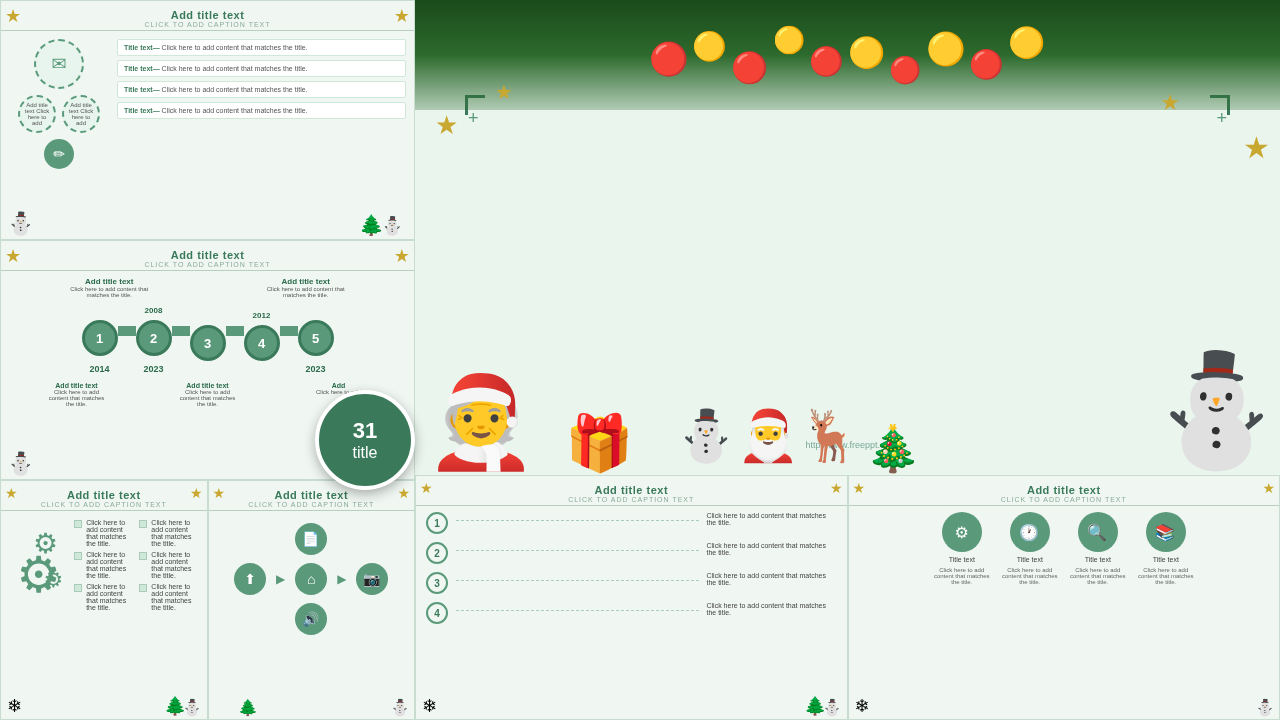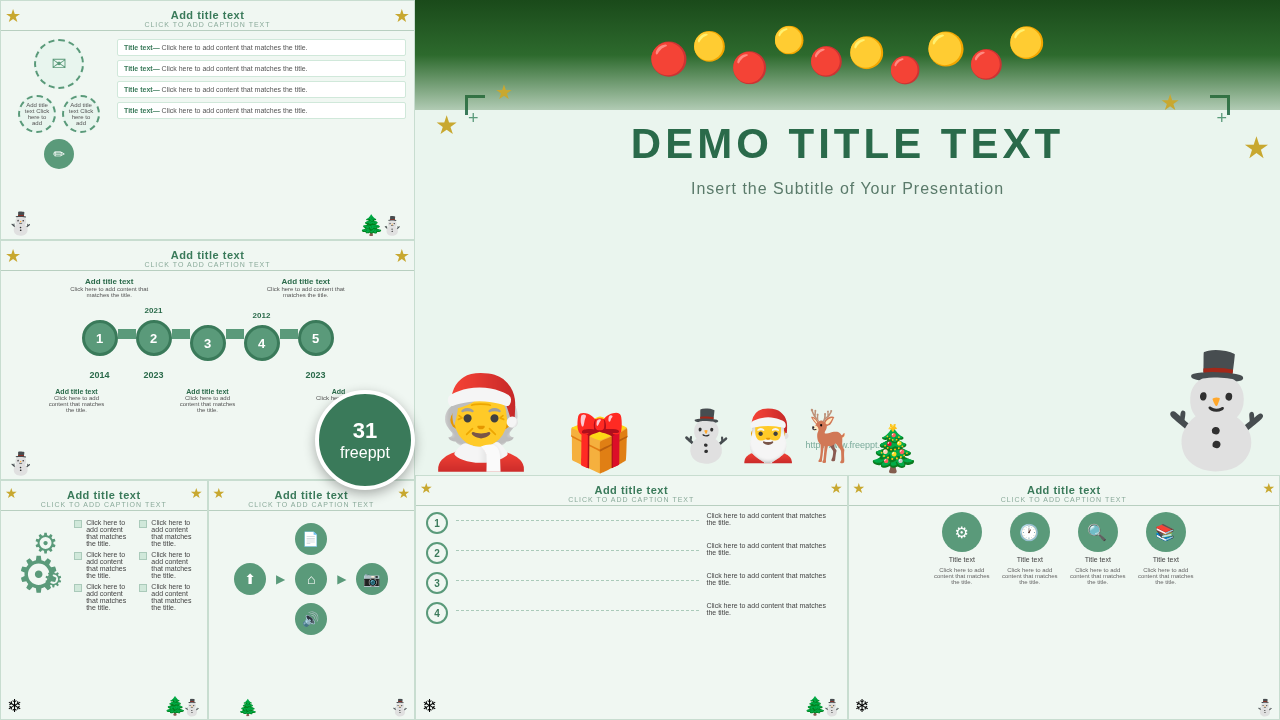--- a/index.html
+++ b/index.html
@@ -170,21 +170,21 @@
       background: #5a9a7a;
       border: 3px solid #3a7a5a;
       display: flex; align-items: center; justify-content: center;
       font-size: 13px; font-weight: bold; color: white;
       z-index: 1;
     }
     .timeline-year {
       font-size: 9px;
       font-weight: bold;
       color: #2a6a4a;
-      margin-top: 14px;
+      margin-top: 8px;
     }
     .timeline-bottom-labels {
       display: flex;
       justify-content: space-around;
     }
     .tbl-group {
       text-align: center;
       font-size: 7px;
       color: #444;
       width: 60px;
@@ -509,21 +509,21 @@
         <div class="timeline-track">
 
           <div class="timeline-node">
             <div style="font-size:8px;font-weight:bold;color:#2a6a4a;height:14px;"></div>
             <div class="timeline-circle">1</div>
             <div class="timeline-year">2014</div>
           </div>
           <div style="width:18px;height:10px;background:#5a9a7a;margin-top:-18px;"></div>
 
           <div class="timeline-node">
-            <div style="font-size:8px;font-weight:bold;color:#2a6a4a;height:14px;">2021</div>
+            <div style="font-size:8px;font-weight:bold;color:#2a6a4a;height:14px;">2008</div>
             <div class="timeline-circle">2</div>
             <div class="timeline-year">2023</div>
           </div>
           <div style="width:18px;height:10px;background:#5a9a7a;margin-top:-18px;"></div>
 
           <div class="timeline-node">
             <div style="font-size:8px;font-weight:bold;color:#2a6a4a;height:14px;"></div>
             <div class="timeline-circle">3</div>
             <div class="timeline-year"></div>
           </div>
@@ -670,24 +670,20 @@
       <span style="position:absolute;top:110px;left:20px;font-size:26px;color:#c8a830;z-index:3;">★</span>
       <span style="position:absolute;top:80px;left:80px;font-size:20px;color:#c8a830;z-index:3;">★</span>
       <span style="position:absolute;top:130px;right:10px;font-size:30px;color:#c8a830;z-index:3;">★</span>
       <span style="position:absolute;top:90px;right:100px;font-size:22px;color:#c8a830;z-index:3;">★</span>
 
       <div class="hero-corner-tl"></div>
       <div class="hero-corner-tr"></div>
       <div class="hero-corner-bl"></div>
       <div class="hero-corner-br"></div>
 
-      <div class="hero-content">
-        <div class="hero-title">DEMO TITLE TEXT</div>
-        <div class="hero-subtitle">Insert the Subtitle of Your Presentation</div>
-      </div>
 
       <span style="position:absolute;top:108px;left:53px;font-size:18px;color:#5a9a7a;z-index:2;">+</span>
       <span style="position:absolute;top:108px;right:53px;font-size:18px;color:#5a9a7a;z-index:2;">+</span>
 
       <div style="position:absolute;bottom:0px;left:10px;font-size:90px;z-index:3;">🧑‍🎄</div>
       <div style="position:absolute;bottom:0px;left:150px;font-size:55px;z-index:3;">🎁</div>
       <div style="position:absolute;bottom:10px;left:260px;font-size:50px;z-index:3;">⛄🎅🦌</div>
       <div style="position:absolute;bottom:0px;left:450px;font-size:45px;z-index:3;">🎄</div>
       <div style="position:absolute;bottom:0px;right:-5px;font-size:110px;z-index:3;">⛄</div>
 
@@ -774,14 +770,14 @@
         <div style="position:absolute;bottom:2px;left:6px;font-size:18px;">❄</div>
         <div style="position:absolute;bottom:2px;right:4px;font-size:16px;">⛄</div>
       </div>
 
     </div>
   </div>
 </div>
 
 <div class="slides-badge">
   <span>31</span>
-  <span class="badge-sub">freeppt</span>
+  <span class="badge-sub">title</span>
 </div>
 
 </body></html>

